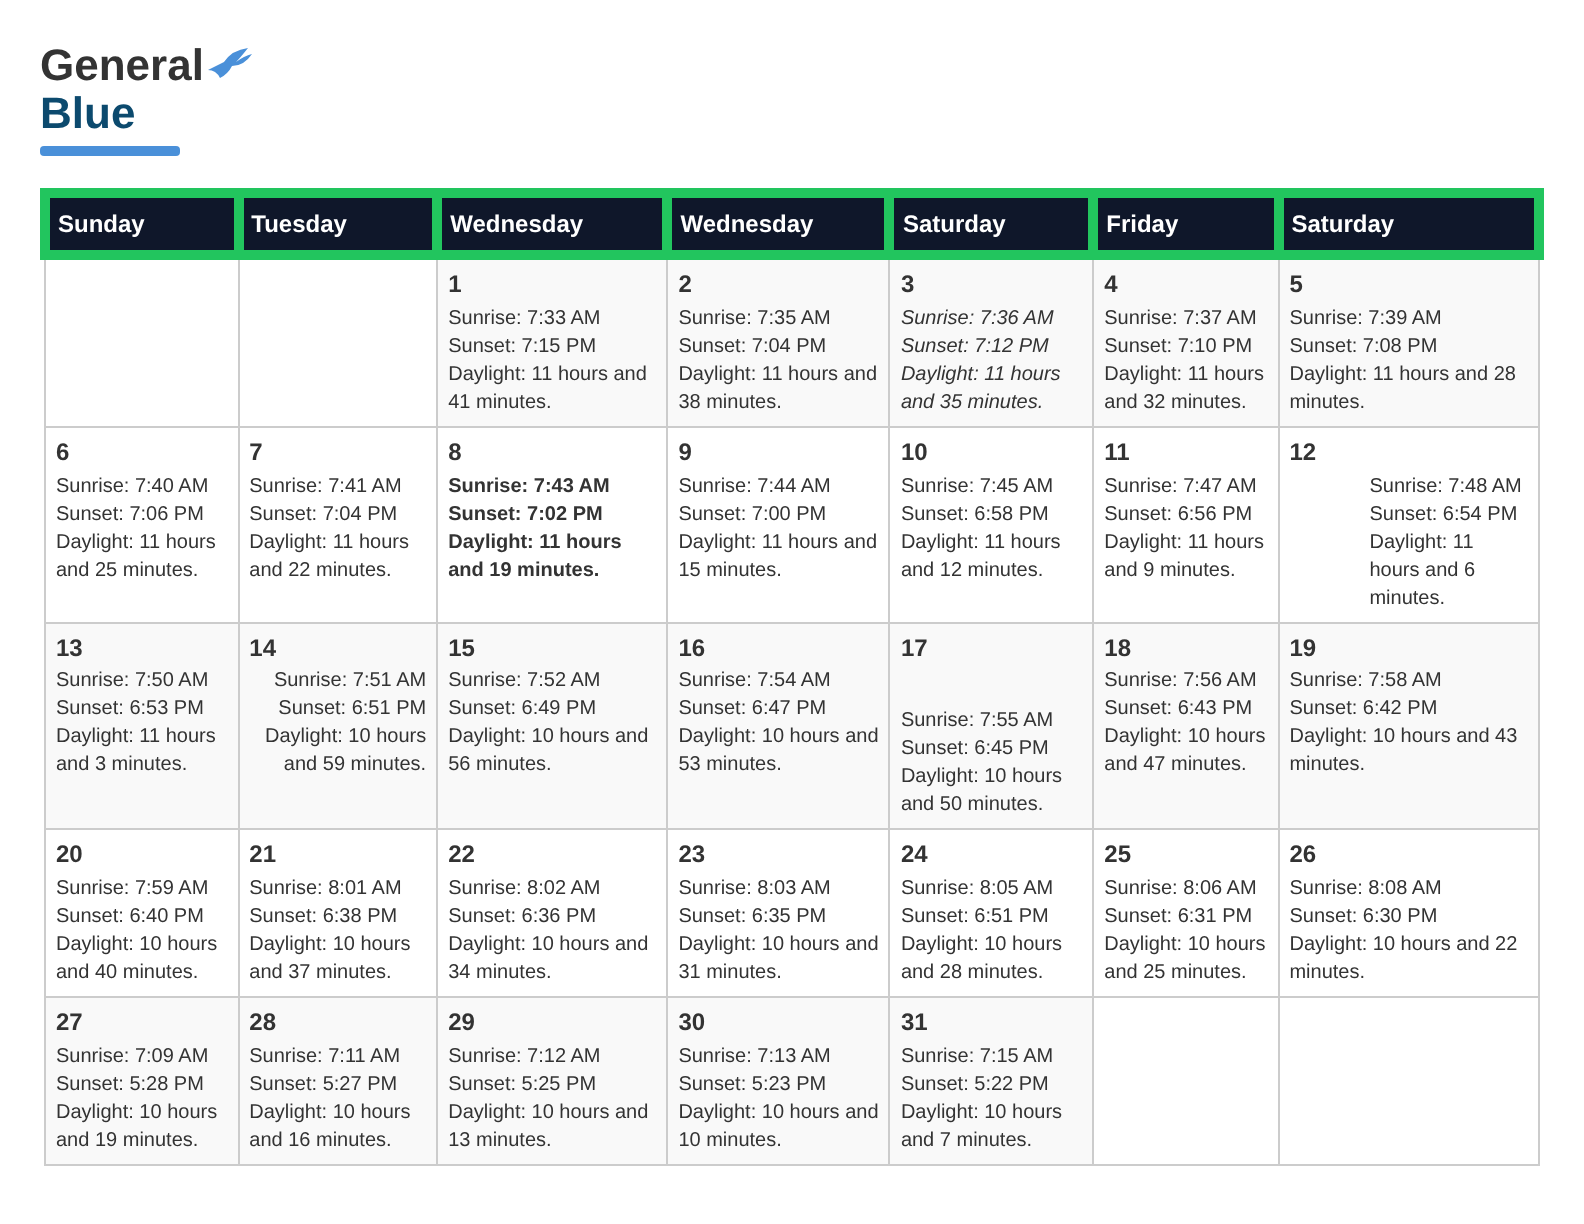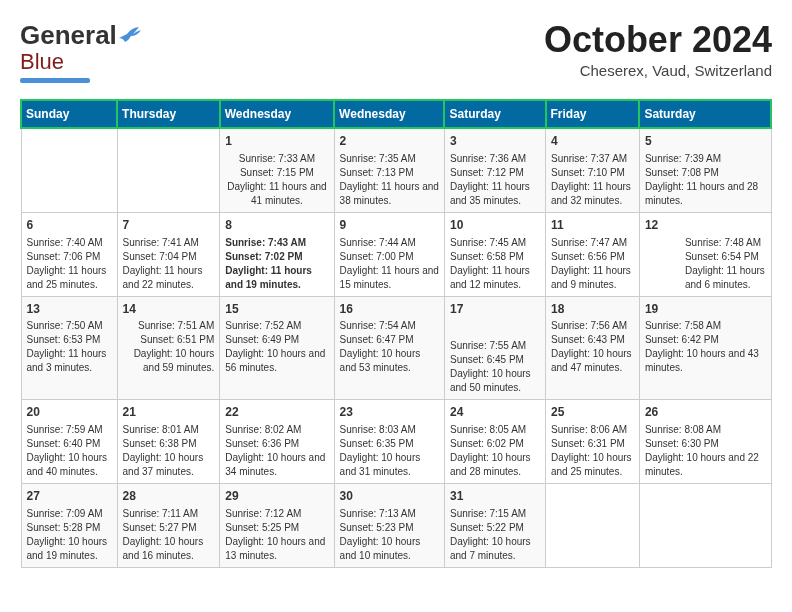--- a/index.html
+++ b/index.html
@@ -39,27 +39,27 @@
       font-size: 15px;
       color: #444;
       margin-top: 2px;
     }
     table {
       width: 100%;
       border-collapse: collapse;
       font-size: 11px;
     }
     thead tr th {
-      background: #0369a1;
+      background: #0f172a;
       color: #fff;
       padding: 6px 4px;
       text-align: left;
       font-size: 12px;
       font-weight: bold;
-      border: 2px solid #22c55e;
+      border: 5px solid #22c55e;
     }
     tbody tr td {
       border: 1px solid #ccc;
       padding: 4px 5px;
       vertical-align: top;
       height: 80px;
       background: #fff;
       color: #333;
       line-height: 1.4;
     }
@@ -75,67 +75,63 @@
       color: #333;
     }
     .empty-cell { background: #fff !important; }
   </style>
 </head>
 <body>
 
 <div class="header">
   <div class="logo">
     <div style="display:flex;align-items:center;">
-      <span style="font-size:26px;font-weight:bold;color:#333;">General</span>
+      <span style="font-size:22px;font-weight:bold;color:#333;">General</span>
       <svg width="22" height="16" viewBox="0 0 22 16" style="margin-left:2px;margin-top:-4px;">
         <path d="M8 8 Q12 2 20 1 Q16 6 14 8 Q18 5 22 4 Q18 10 12 10 Q10 14 6 16 Q4 12 0 12 Q4 10 8 8Z" fill="#4a90d9"></path>
       </svg>
     </div>
     <div style="display:flex;align-items:center;margin-top:-2px;">
-      <span style="font-size:22px;font-weight:normal;color:#7f1d1d;">Blue</span>
+      <span style="font-size:22px;font-weight:bold;color:#0c4a6e;">Blue</span>
     </div>
     <div class="logo-bar"></div>
-  </div>
-  <div class="title-block">
-    <div class="month-title">October 2024</div>
-    <div class="location-title">Cheserex, Vaud, Switzerland</div>
   </div>
 </div>
 
 <table>
   <thead>
     <tr id="thead-row">
         <th>Sunday</th>
-        <th>Thursday</th>
+        <th>Tuesday</th>
         <th>Wednesday</th>
         <th>Wednesday</th>
         <th>Saturday</th>
         <th>Friday</th>
         <th>Saturday</th>
       </tr>
   </thead>
   <tbody id="tbody">
       <tr>
         <td class="empty-cell"></td>
         <td class="empty-cell"></td>
         <td>
           <span class="day-num">1</span>
-          <div class="day-info" style="white-space: pre-line; text-align: center;">Sunrise: 7:33 AM
+          <div class="day-info" style="white-space: pre-line;">Sunrise: 7:33 AM
 Sunset: 7:15 PM
 Daylight: 11 hours and 41 minutes.</div>
         </td>
         <td>
           <span class="day-num">2</span>
           <div class="day-info" style="white-space: pre-line;">Sunrise: 7:35 AM
-Sunset: 7:13 PM
+Sunset: 7:04 PM
 Daylight: 11 hours and 38 minutes.</div>
         </td>
         <td>
           <span class="day-num">3</span>
-          <div class="day-info" style="white-space: pre-line;">Sunrise: 7:36 AM
+          <div class="day-info" style="white-space: pre-line; font-style: italic;">Sunrise: 7:36 AM
 Sunset: 7:12 PM
 Daylight: 11 hours and 35 minutes.</div>
         </td>
         <td>
           <span class="day-num">4</span>
           <div class="day-info" style="white-space: pre-line;">Sunrise: 7:37 AM
 Sunset: 7:10 PM
 Daylight: 11 hours and 32 minutes.</div>
         </td>
         <td>
@@ -254,21 +250,21 @@
         </td>
         <td>
           <span class="day-num">23</span>
           <div class="day-info" style="white-space: pre-line;">Sunrise: 8:03 AM
 Sunset: 6:35 PM
 Daylight: 10 hours and 31 minutes.</div>
         </td>
         <td>
           <span class="day-num">24</span>
           <div class="day-info" style="white-space: pre-line;">Sunrise: 8:05 AM
-Sunset: 6:02 PM
+Sunset: 6:51 PM
 Daylight: 10 hours and 28 minutes.</div>
         </td>
         <td>
           <span class="day-num">25</span>
           <div class="day-info" style="white-space: pre-line;">Sunrise: 8:06 AM
 Sunset: 6:31 PM
 Daylight: 10 hours and 25 minutes.</div>
         </td>
         <td>
           <span class="day-num">26</span>

